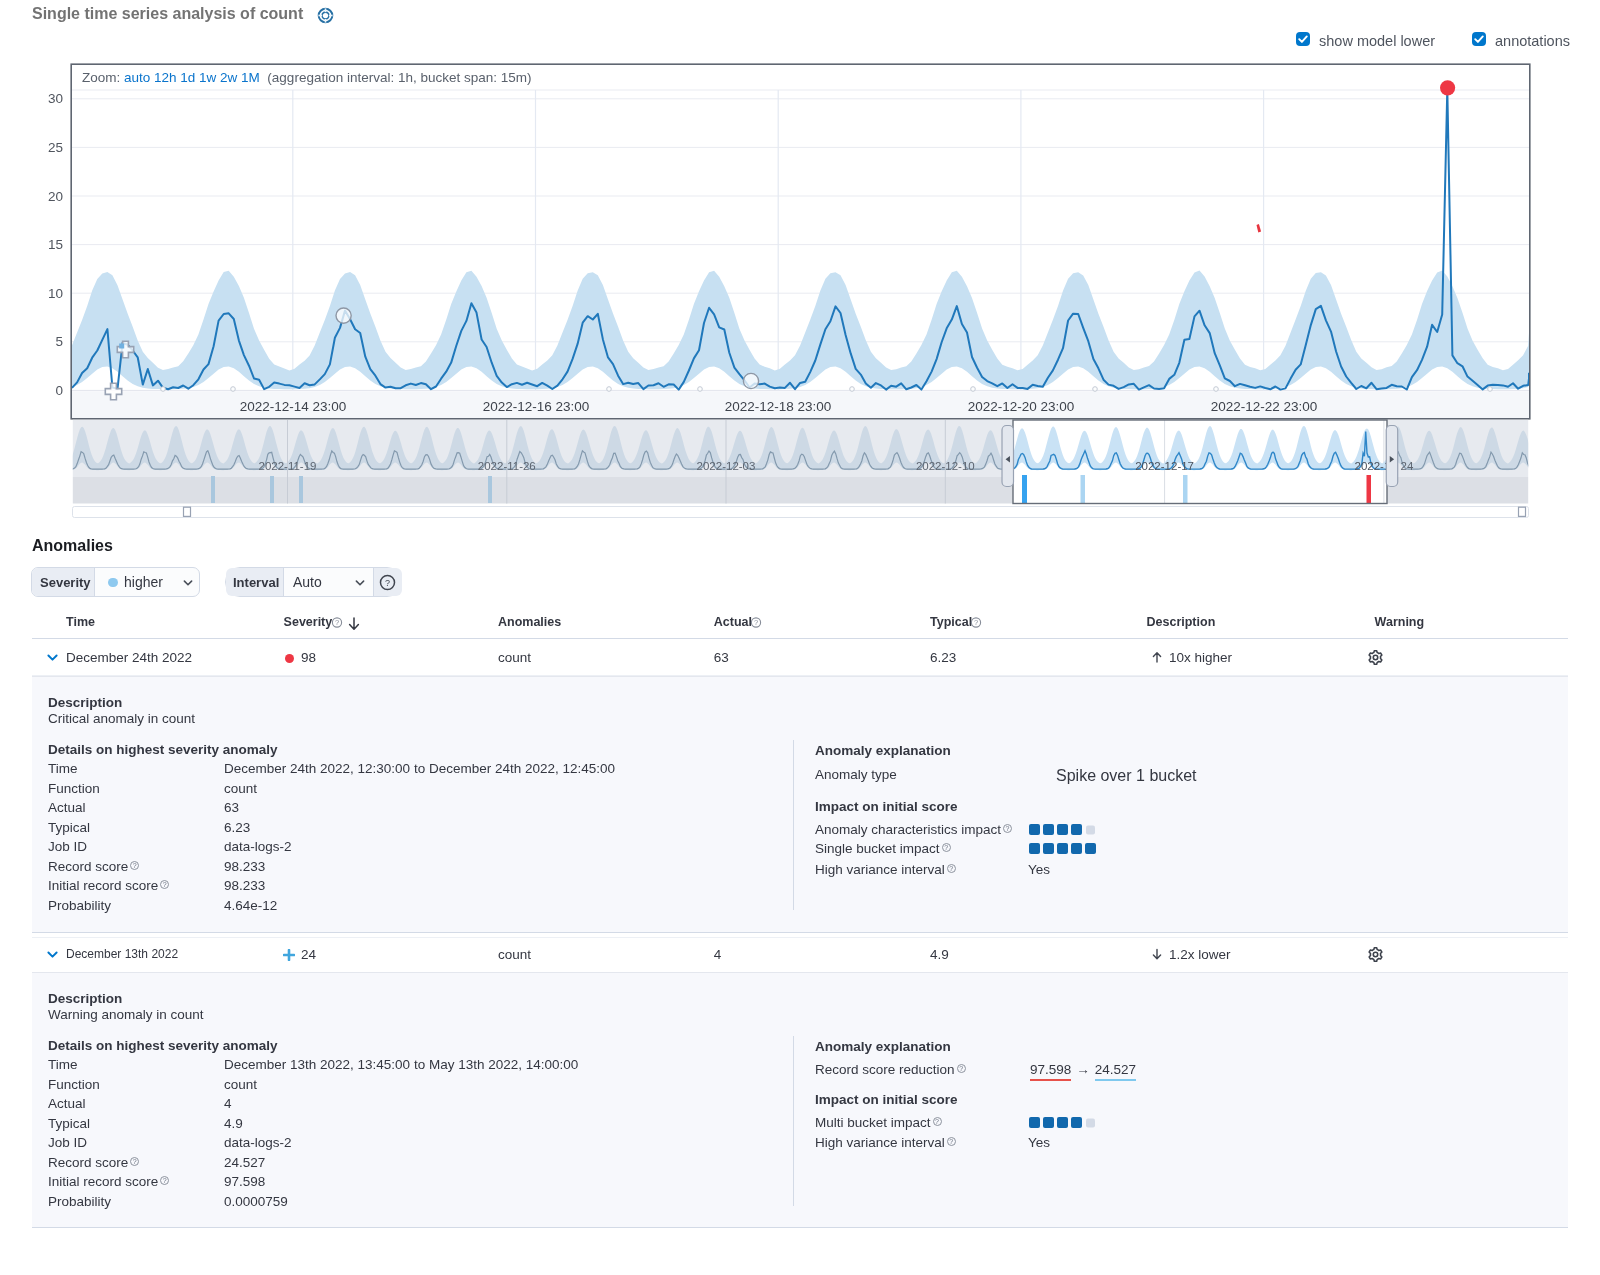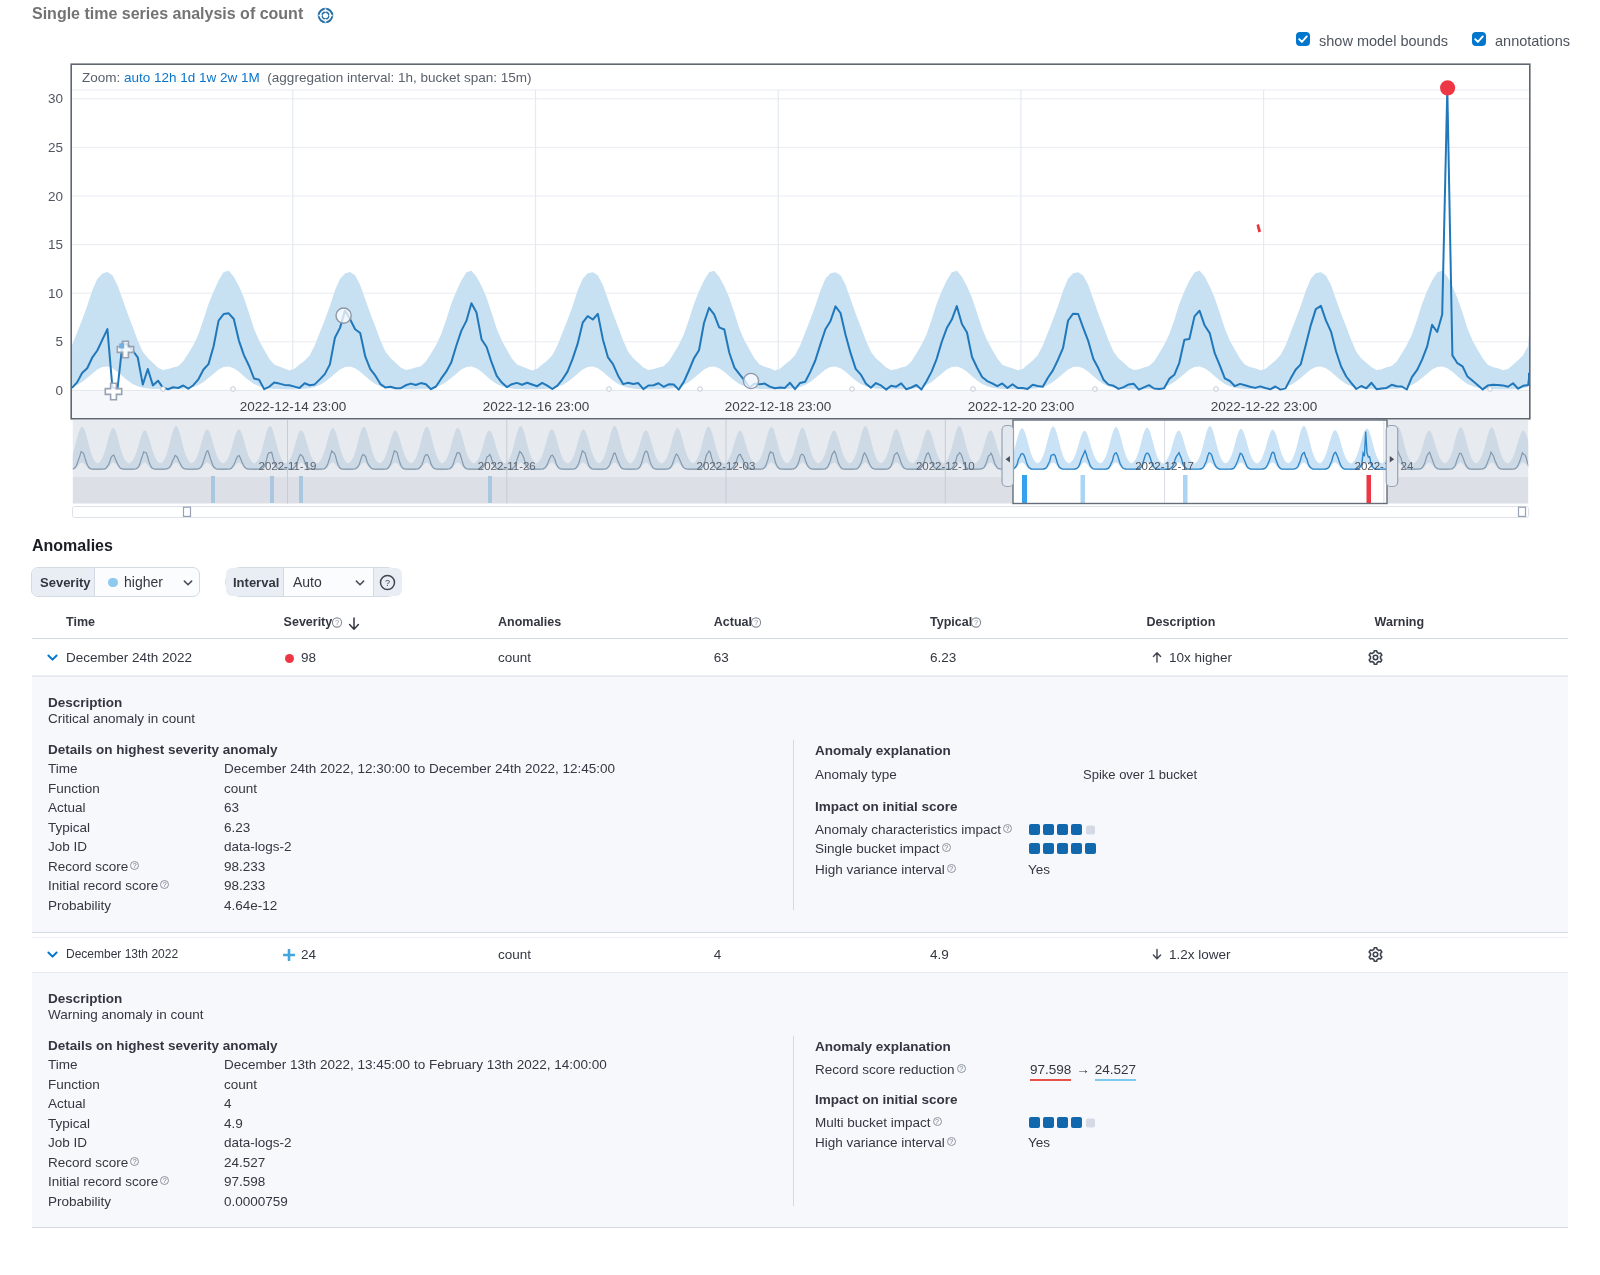--- a/index.html
+++ b/index.html
@@ -8,21 +8,21 @@
       <g stroke="#eaf4fb" stroke-width="1.7">
         <line x1="8.5" y1="1.4" x2="8.5" y2="5.2"></line>
         <line x1="8.5" y1="11.8" x2="8.5" y2="15.6"></line>
         <line x1="1.4" y1="8.5" x2="5.2" y2="8.5"></line>
         <line x1="11.8" y1="8.5" x2="15.6" y2="8.5"></line>
       </g>
     </svg>
     <div style="position:absolute;left:1296px;top:32px;width:14px;height:14px;background:#0077cc;border-radius:4px"><svg width="14" height="14" viewBox="0 0 14 14">
         <path d="M3.2,7.2 L5.9,9.9 L10.8,4.4" fill="none" stroke="#fff" stroke-width="1.9" stroke-linecap="round" stroke-linejoin="round"></path>
       </svg></div>
-    <div class="abs" style="left:1319px;top:33px;font-size:14.5px;color:#4e545e">show model bounds</div>
+    <div class="abs" style="left:1319px;top:33px;font-size:14.5px;color:#4e545e">show model lower</div>
     <div style="position:absolute;left:1472px;top:32px;width:14px;height:14px;background:#0077cc;border-radius:4px"><svg width="14" height="14" viewBox="0 0 14 14">
         <path d="M3.2,7.2 L5.9,9.9 L10.8,4.4" fill="none" stroke="#fff" stroke-width="1.9" stroke-linecap="round" stroke-linejoin="round"></path>
       </svg></div>
     <div class="abs" style="left:1495px;top:33px;font-size:14.5px;color:#4e545e">annotations</div>
     <svg width="1600" height="540" viewBox="0 0 1600 540" style="position:absolute;left:0;top:0">
       <defs>
         <clipPath id="plot">
           <rect x="72" y="65" width="1457" height="326"></rect>
         </clipPath>
         <clipPath id="sel">
@@ -202,21 +202,21 @@
     <div class="abs" style="left:224px;top:839.0px;font-size:13.5px">data-logs-2</div>
     <div class="abs" style="left:48px;top:858.5px;font-size:13.5px">Record score<span style="display:inline-block;vertical-align:3px;margin-left:2px;width:9px;height:9px;border:1px solid #8d939e;border-radius:50%;font-size:7px;line-height:8.5px;text-align:center;color:#6b7280">?</span></div>
     <div class="abs" style="left:224px;top:858.5px;font-size:13.5px">98.233</div>
     <div class="abs" style="left:48px;top:878.0px;font-size:13.5px">Initial record score<span style="display:inline-block;vertical-align:3px;margin-left:2px;width:9px;height:9px;border:1px solid #8d939e;border-radius:50%;font-size:7px;line-height:8.5px;text-align:center;color:#6b7280">?</span></div>
     <div class="abs" style="left:224px;top:878.0px;font-size:13.5px">98.233</div>
     <div class="abs" style="left:48px;top:897.5px;font-size:13.5px">Probability</div>
     <div class="abs" style="left:224px;top:897.5px;font-size:13.5px">4.64e-12</div>
     <div class="abs" style="left:793px;top:740px;width:1px;height:170px;background:#d3dae6"></div>
     <div class="abs b" style="left:815px;top:743px;font-size:13.5px">Anomaly explanation</div>
     <div class="abs" style="left:815px;top:767px;font-size:13.5px">Anomaly type</div>
-    <div class="abs" style="left:1083px;top:767px;font-size:13px">Spike over 1 bucket</div>
+    <div class="abs" style="left:1056px;top:767px;font-size:16px">Spike over 1 bucket</div>
     <div class="abs b" style="left:815px;top:799px;font-size:13.5px">Impact on initial score</div>
     <div class="abs" style="left:815px;top:822px;font-size:13.5px">Anomaly characteristics impact<span style="display:inline-block;vertical-align:3px;margin-left:2px;width:9px;height:9px;border:1px solid #8d939e;border-radius:50%;font-size:7px;line-height:8.5px;text-align:center;color:#6b7280">?</span></div>
     <svg width="70" height="12" viewBox="0 0 70 12" style="position:absolute;left:1029px;top:824px">
       <rect x="0" y="0" width="11" height="11" rx="2" fill="#1168ad"></rect>
       <rect x="14" y="0" width="11" height="11" rx="2" fill="#1168ad"></rect>
       <rect x="28" y="0" width="11" height="11" rx="2" fill="#1168ad"></rect>
       <rect x="42" y="0" width="11" height="11" rx="2" fill="#1168ad"></rect>
       <rect x="57" y="1.5" width="9" height="9" rx="2" fill="#d3dae6"></rect>
     </svg>
     <div class="abs" style="left:815px;top:841px;font-size:13.5px">Single bucket impact<span style="display:inline-block;vertical-align:3px;margin-left:2px;width:9px;height:9px;border:1px solid #8d939e;border-radius:50%;font-size:7px;line-height:8.5px;text-align:center;color:#6b7280">?</span></div>
@@ -246,21 +246,21 @@
     <div class="abs" style="left:1169px;top:947px;font-size:13.5px">1.2x lower</div>
     <svg width="17" height="17" viewBox="0 0 16 16" style="position:absolute;left:1367px;top:946px">
       <path fill="none" stroke="#3c414b" stroke-width="1.5" stroke-linejoin="round" d="M6.9,1.6 L9.1,1.6 L9.6,3.4 A4.8,4.8 0 0 1 11.1,4.3 L12.9,3.8 L14,5.7 L12.7,7.1 A4.8,4.8 0 0 1 12.7,8.9 L14,10.3 L12.9,12.2 L11.1,11.7 A4.8,4.8 0 0 1 9.6,12.6 L9.1,14.4 L6.9,14.4 L6.4,12.6 A4.8,4.8 0 0 1 4.9,11.7 L3.1,12.2 L2,10.3 L3.3,8.9 A4.8,4.8 0 0 1 3.3,7.1 L2,5.7 L3.1,3.8 L4.9,4.3 A4.8,4.8 0 0 1 6.4,3.4 Z"></path>
       <circle cx="8" cy="8" r="2.1" fill="none" stroke="#3c414b" stroke-width="1.5"></circle>
     </svg>
     <div class="abs" style="left:32px;top:972px;width:1536px;height:256px;background:#f7f8fc;border-top:1px solid #e4e7ee;border-bottom:1px solid #d3dae6"></div>
     <div class="abs b" style="left:48px;top:991px;font-size:13.5px">Description</div>
     <div class="abs" style="left:48px;top:1007px;font-size:13.5px">Warning anomaly in count</div>
     <div class="abs b" style="left:48px;top:1038px;font-size:13.5px">Details on highest severity anomaly</div>
     <div class="abs" style="left:48px;top:1057px;font-size:13.5px">Time</div>
-    <div class="abs" style="left:224px;top:1057px;font-size:13.5px">December 13th 2022, 13:45:00 to February 13th 2022, 14:00:00</div>
+    <div class="abs" style="left:224px;top:1057px;font-size:13.5px">December 13th 2022, 13:45:00 to May 13th 2022, 14:00:00</div>
     <div class="abs" style="left:48px;top:1076.5px;font-size:13.5px">Function</div>
     <div class="abs" style="left:224px;top:1076.5px;font-size:13.5px">count</div>
     <div class="abs" style="left:48px;top:1096.0px;font-size:13.5px">Actual</div>
     <div class="abs" style="left:224px;top:1096.0px;font-size:13.5px">4</div>
     <div class="abs" style="left:48px;top:1115.5px;font-size:13.5px">Typical</div>
     <div class="abs" style="left:224px;top:1115.5px;font-size:13.5px">4.9</div>
     <div class="abs" style="left:48px;top:1135.0px;font-size:13.5px">Job ID</div>
     <div class="abs" style="left:224px;top:1135.0px;font-size:13.5px">data-logs-2</div>
     <div class="abs" style="left:48px;top:1154.5px;font-size:13.5px">Record score<span style="display:inline-block;vertical-align:3px;margin-left:2px;width:9px;height:9px;border:1px solid #8d939e;border-radius:50%;font-size:7px;line-height:8.5px;text-align:center;color:#6b7280">?</span></div>
     <div class="abs" style="left:224px;top:1154.5px;font-size:13.5px">24.527</div>

